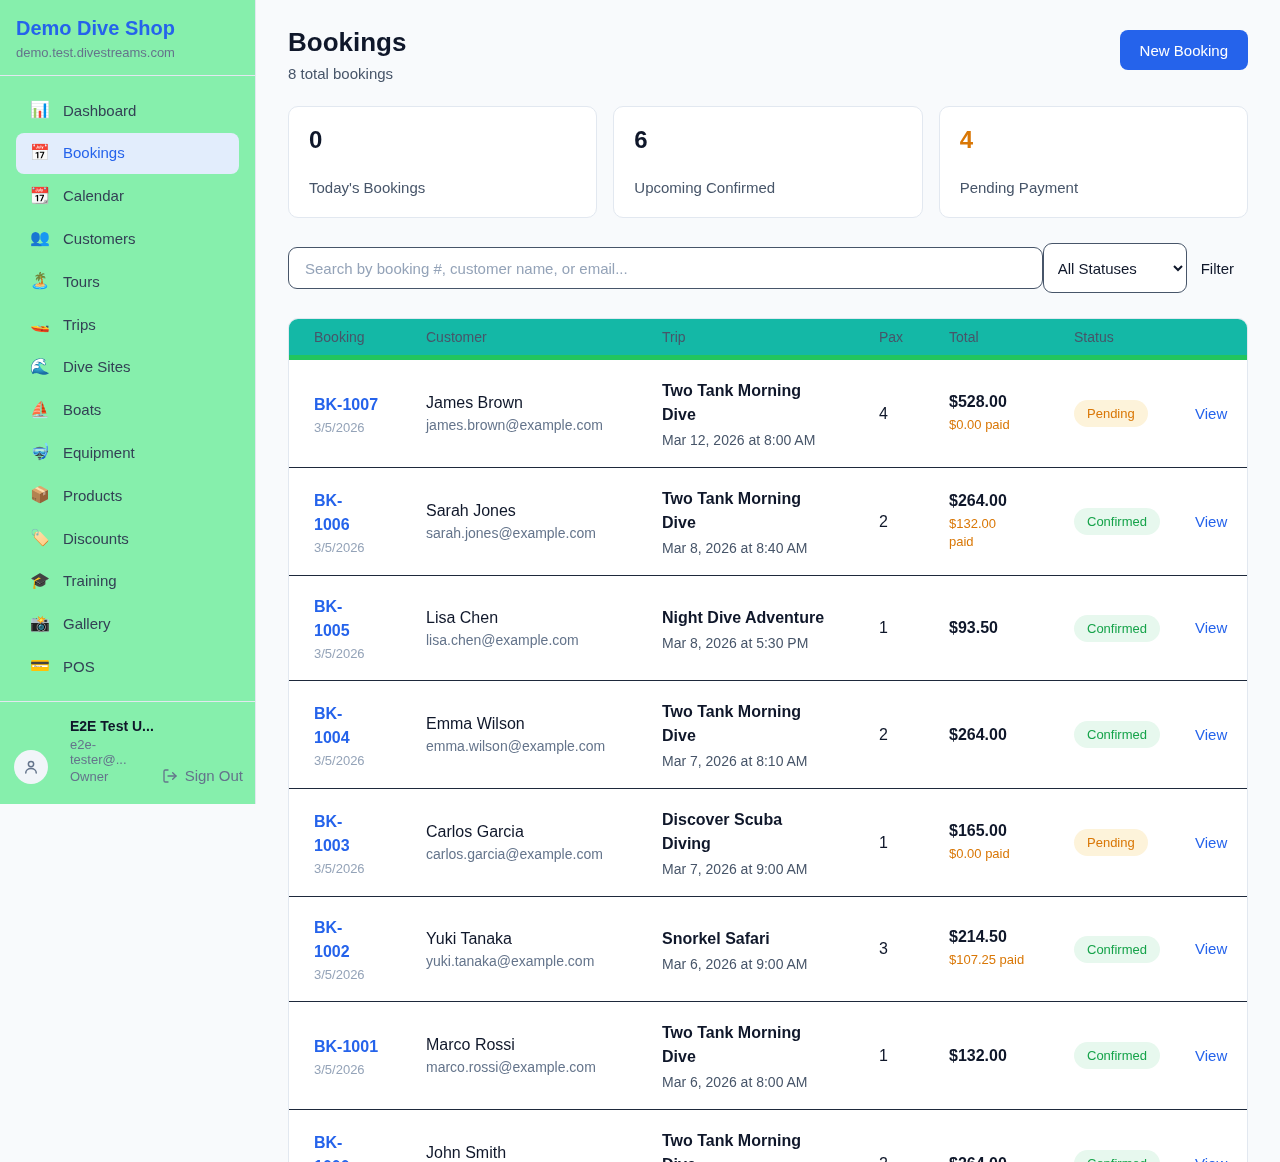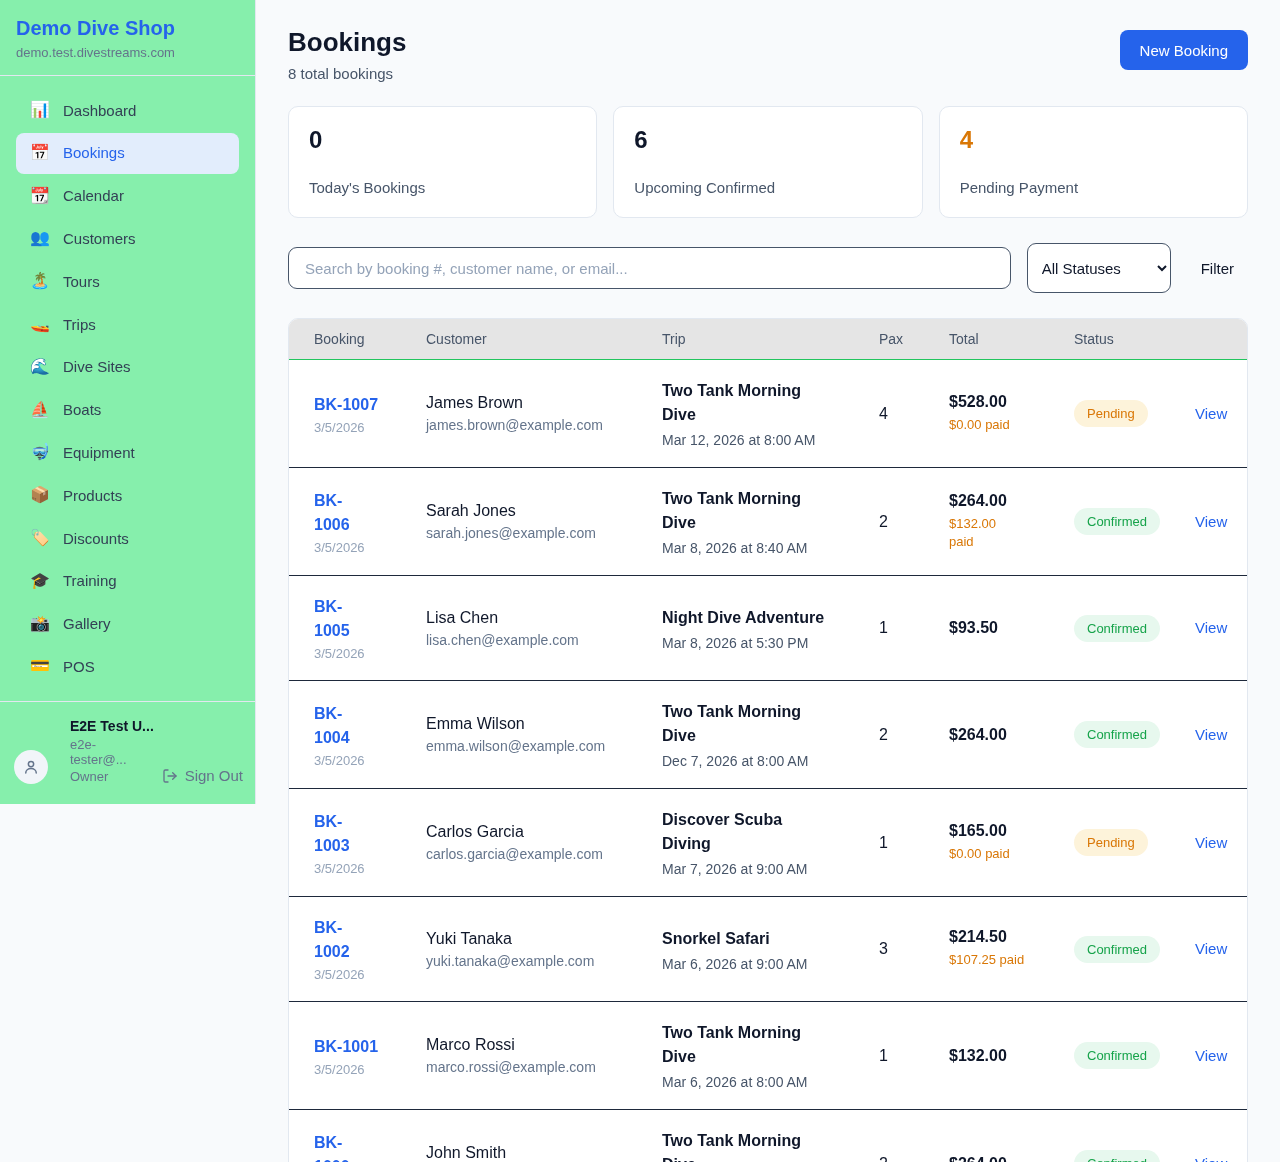--- a/index.html
+++ b/index.html
@@ -60,21 +60,21 @@
     background: #2563eb; color: #fff; border: none; border-radius: 8px;
     height: 40px; padding: 0 20px; font-size: 15px; font-weight: 500;
     font-family: inherit; cursor: pointer; margin-top: 3px;
   }
 
   .stats { display: grid; grid-template-columns: repeat(3, 1fr); gap: 16px; margin-bottom: 25px; }
   .stat-card { background: #fff; border: 1px solid #e2e8f0; border-radius: 10px; padding: 19px 20px 21px; }
   .stat-value { font-size: 24px; font-weight: bold; color: #0f172a; }
   .stat-label { font-size: 15px; color: #475569; margin-top: 25px; }
 
-  .filters { display: flex; align-items: center; gap: 16px; margin-bottom: 25px; }
+  .filters { display: flex; align-items: center; gap: 0; margin-bottom: 25px; }
   .search {
     flex: 1; height: 42px; border: 1px solid #475569; border-radius: 9px;
     padding: 0 16px; font-size: 15px; color: #0f172a; background: #fff; font-family: inherit;
   }
   .search::placeholder { color: #94a3b8; }
   .status-select {
     height: 50px; min-width: 144px; border: 1px solid #475569; border-radius: 9px;
     background: #fff; font-size: 15px; color: #0f172a; padding: 0 10px; font-family: inherit; cursor: pointer;
   }
   .filter-btn {
@@ -83,21 +83,21 @@
   }
 
   
   .table-card { background: #fff; border: 1px solid #e2e8f0; border-radius: 10px; overflow: hidden; }
   .thead, .trow {
     display: grid;
     grid-template-columns: 112px 236px 217px 70px 125px 121px 1fr;
     padding-left: 25px;
   }
   .thead {
-    background: #e5e5e5; border-bottom: 1px solid #22c55e;
+    background: #14b8a6; border-bottom: 5px solid #22c55e;
     height: 41px; align-items: center; color: #475569; font-size: 14px;
   }
   .th { padding-right: 10px; }
   .trow { border-bottom: 1px solid #1e293b; padding-top: 19px; padding-bottom: 19px; align-items: center; min-height: 101px; }
   .trow:last-child { border-bottom: none; }
   .cell { padding-right: 12px; }
   .bk-id { color: #2563eb; font-weight: 600; font-size: 16px; white-space: pre-line; line-height: 1.5; text-decoration: none; cursor: pointer; display: inline-block; }
   .bk-date { color: #94a3b8; font-size: 13px; margin-top: 3px; }
   .cust-name { font-size: 16px; color: #0f172a; }
   .cust-email { font-size: 14px; color: #64748b; margin-top: 5px; }
@@ -331,21 +331,21 @@
 1004</a>
       <div class="bk-date">3/5/2026</div>
     </div>
     <div class="cell c-customer">
       <div class="cust-name">Emma Wilson</div>
       <div class="cust-email">emma.wilson@example.com</div>
     </div>
     <div class="cell c-trip">
       <div class="trip-name">Two Tank Morning
 Dive</div>
-      <div class="trip-date">Dec 7, 2026 at 8:00 AM</div>
+      <div class="trip-date">Mar 7, 2026 at 8:10 AM</div>
     </div>
     <div class="cell c-pax">2</div>
     <div class="cell c-total">
       <div class="total-amt">$264.00</div>
 
     </div>
     <div class="cell c-status">
       <span class="badge" style="background: rgb(231, 248, 238); color: rgb(22, 163, 74);">Confirmed</span>
     </div>
     <div class="cell c-view">

